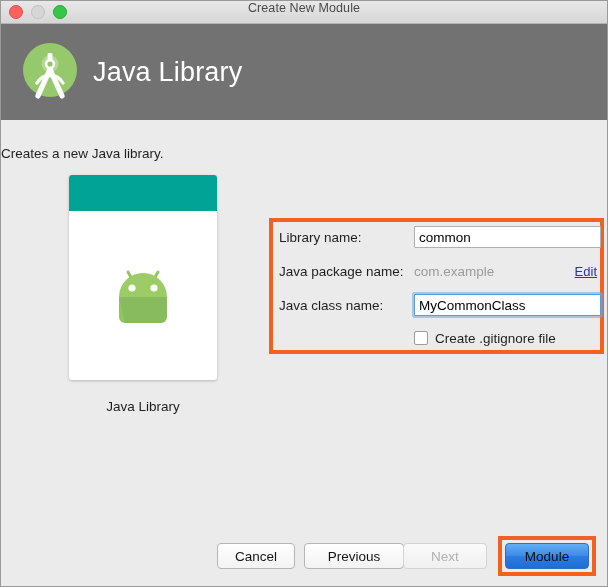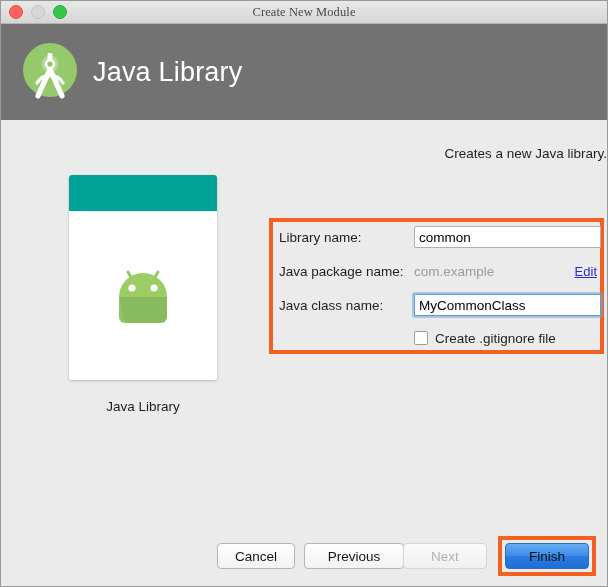--- a/index.html
+++ b/index.html
@@ -22,22 +22,21 @@
     border: 1px solid #9a9a9a;
   }
 
   
   #titlebar {
     position: relative;
     height: 22px;
     background: linear-gradient(to bottom, #e8e8e8 0%, #d6d6d6 100%);
     border-bottom: 1px solid #b4b4b4;
     display: flex;
-    align-items: center;
-    font-family: Liberation Serif, serif;
+    align-items: flex-start;
   }
   .traffic-lights {
     position: absolute;
     left: 8px;
     top: 0;
     height: 22px;
     display: flex;
     align-items: center;
     gap: 8px;
   }
@@ -86,21 +85,21 @@
     position: relative;
     height: calc(587px - 2px - 22px - 96px);
     background: #ebebeb;
   }
 
   #subtitle {
     position: absolute;
     left: 0;
     top: 26px;
     width: 100%;
-    text-align: right;
+    text-align: left;
     font-size: 13.5px;
     color: #1f1f1f;
   }
 
   
   #preview {
     position: absolute;
     left: 68px;
     top: 55px;
     width: 148px;
@@ -344,17 +343,17 @@
         <span class="checkbox-label">Create .gitignore file</span>
       </div>
 
     </div>
 
     <div id="footer">
       <div id="finish-highlight"></div>
       <div class="btn" id="btn-cancel">Cancel</div>
       <div class="btn" id="btn-previous">Previous</div>
       <div class="btn disabled" id="btn-next">Next</div>
-      <div class="btn default" id="btn-finish">Finish</div>
+      <div class="btn default" id="btn-finish">Module</div>
     </div>
 
   </div>
 </div>
 
 </body></html>

